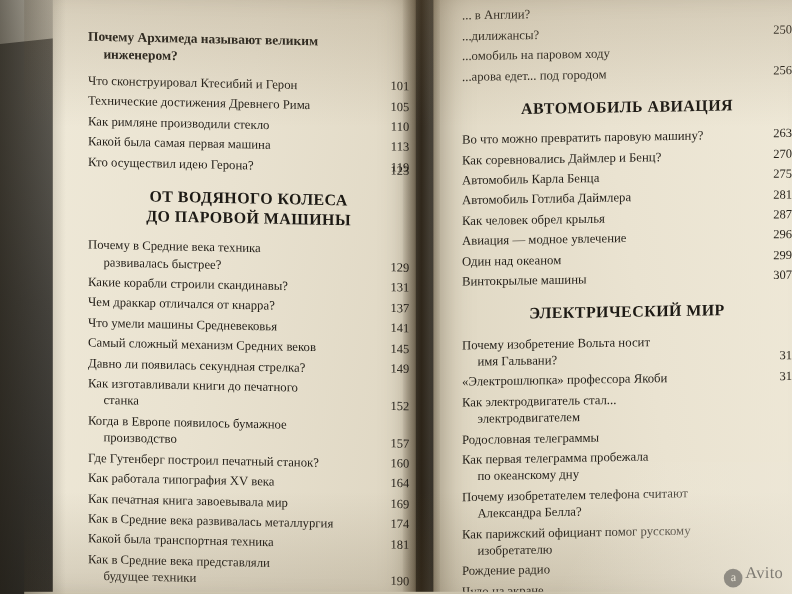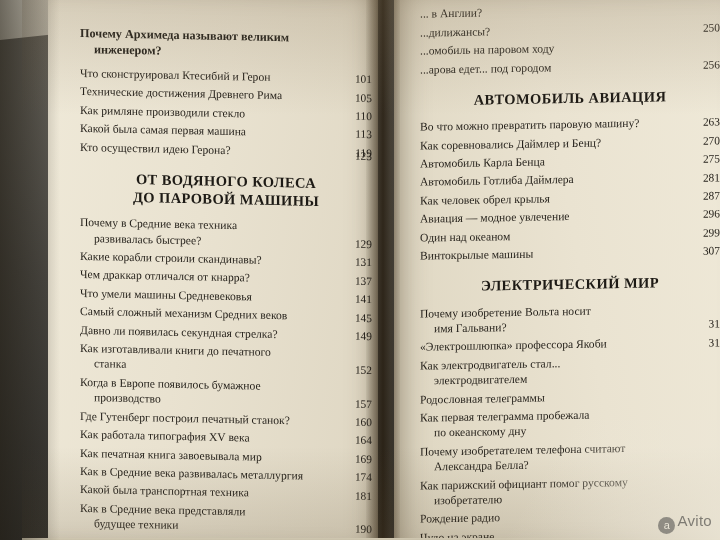--- a/index.html
+++ b/index.html
@@ -160,21 +160,21 @@
     position: absolute;
     right: 0; bottom: 0;
     width: 240px; height: 120px;
     background: linear-gradient(300deg, rgba(236,230,214,.85), rgba(236,230,214,0) 70%);
     pointer-events: none;
   }
   .watermark {
     position: absolute;
     right: 8px;
     bottom: 6px;
-    font-family: Liberation Sans, sans-serif;
+    font-family: Liberation Serif, serif;
     font-size: 15px;
     color: rgba(40,40,40,.55);
     letter-spacing: .3px;
   }
   .watermark .dot {
     display: inline-block;
     width: 17px; height: 17px;
     border-radius: 50%;
     background: rgba(60,60,60,.5);
     color: #e9e4d6;

